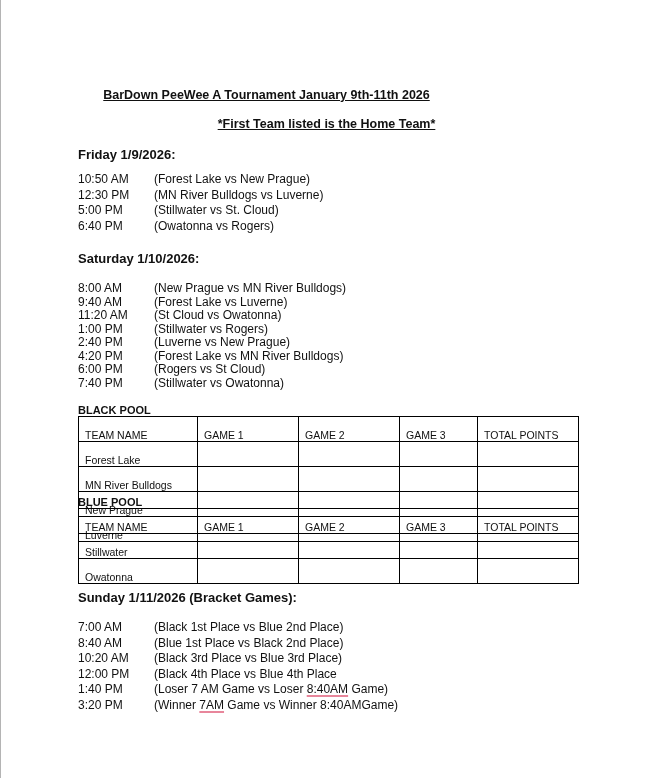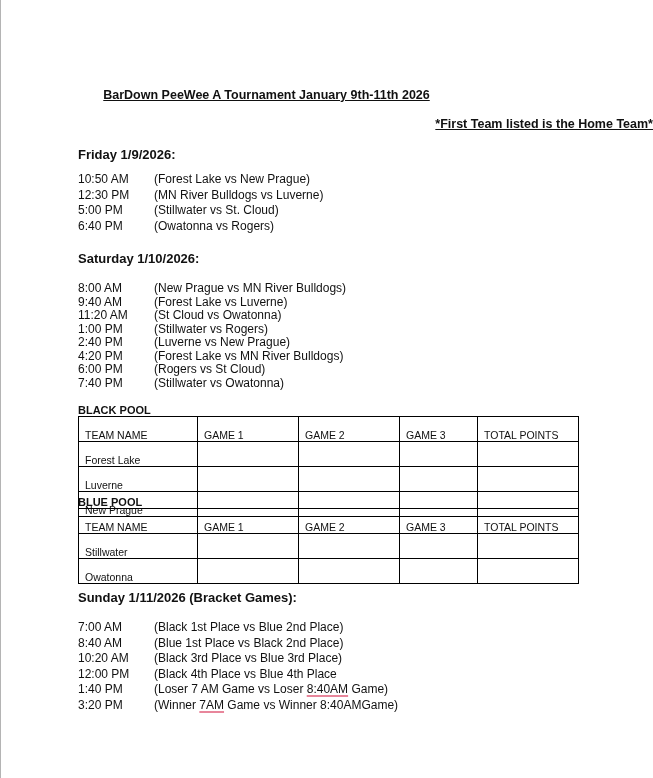--- a/index.html
+++ b/index.html
@@ -22,21 +22,21 @@
       background: #b4b4b4;
     }
     .abs { position: absolute; white-space: nowrap; }
 
     .title {
       left: 0; width: 533px; text-align: center;
       font-size: 12.5px; font-weight: bold; text-decoration: underline;
       top: 88px;
     }
     .subtitle {
-      left: 0; width: 653px; text-align: right;
+      left: 0; width: 653px; text-align: center;
       font-size: 12.5px; font-weight: bold; text-decoration: underline;
       top: 117px;
     }
     .day-heading {
       left: 78px;
       font-size: 13px; font-weight: bold;
     }
     .sched {
       position: absolute;
       left: 78px;
@@ -167,28 +167,35 @@
     <td>TOTAL POINTS</td>
   </tr>
   <tr>
     <td>Forest Lake</td>
     <td></td>
         <td></td>
         <td></td>
         <td></td>
   </tr>
   <tr>
+    <td>MN River Bulldogs</td>
+    <td></td>
+        <td></td>
+        <td></td>
+        <td></td>
+  </tr>
+  <tr>
+    <td>New Prague</td>
+    <td></td>
+        <td></td>
+        <td></td>
+        <td></td>
+  </tr>
+  <tr>
     <td>Luverne</td>
-    <td></td>
-        <td></td>
-        <td></td>
-        <td></td>
-  </tr>
-  <tr>
-    <td>New Prague</td>
     <td></td>
         <td></td>
         <td></td>
         <td></td>
   </tr>
 </tbody>
   </table>
 
 <div class="abs pool-label" style="top:496px;">BLUE POOL</div>
 <table class="pool" style="top:508px;">

